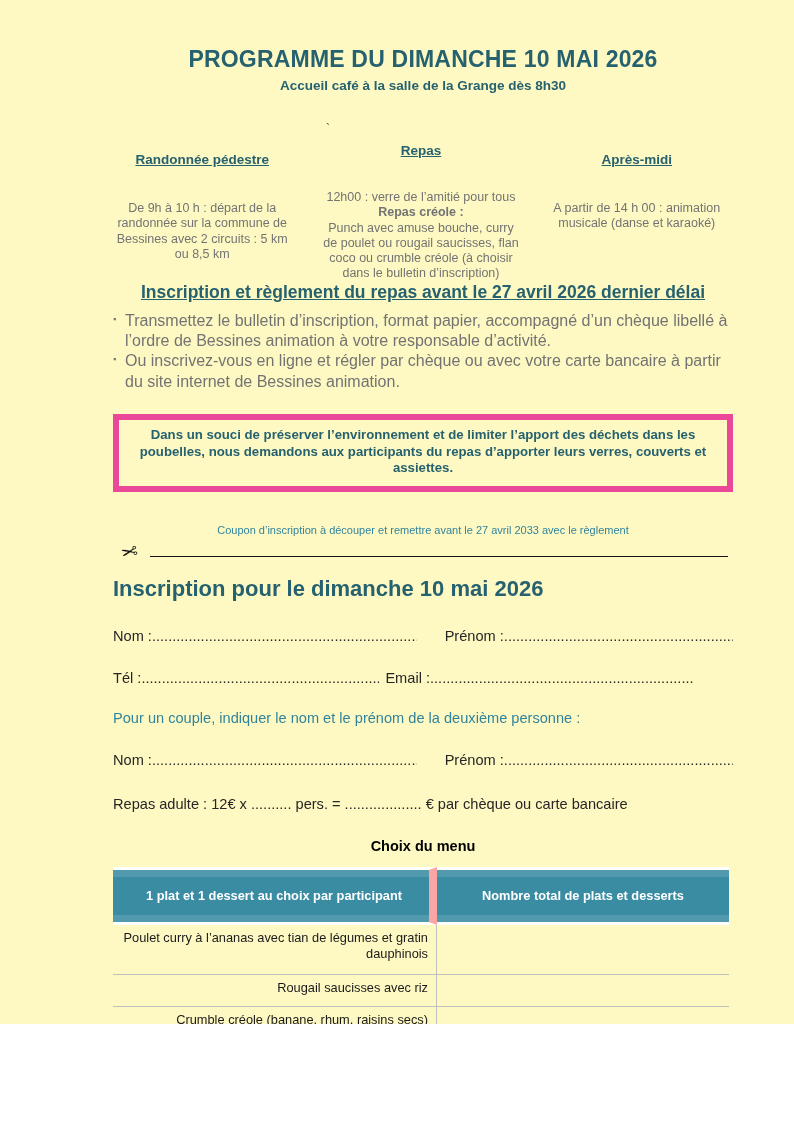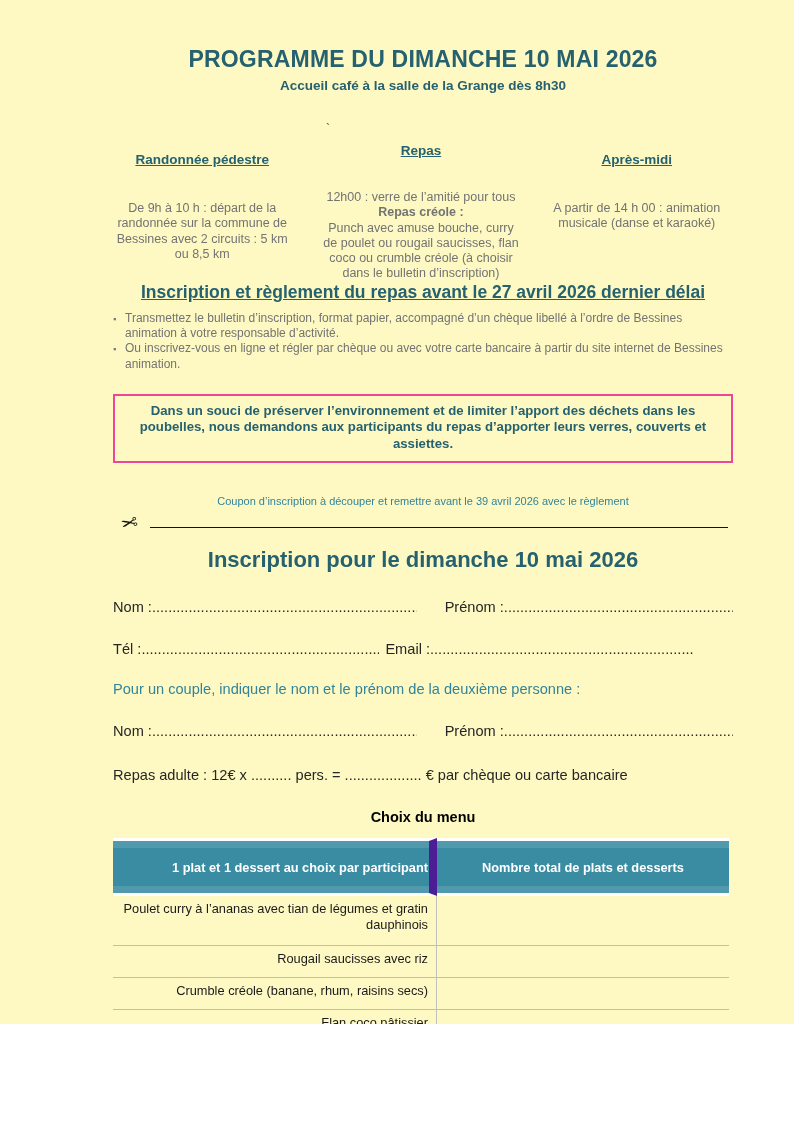--- a/index.html
+++ b/index.html
@@ -64,35 +64,35 @@
   .reg-heading{
     text-align:center;
     font-size:17.5px;font-weight:bold;
     color:#26616F;
     text-decoration:underline;
   }
   .bullets{margin-top:8px;}
   .bullet{
     position:relative;
     padding-left:12px;
-    font-size:12px;
+    font-size:16px;
     color:#737373;
     line-height:1.28;
   }
   .bullet::before{
     content:"▪";
     position:absolute;left:0;top:0;
     font-size:9px;line-height:17px;
     color:#737373;
   }
 
   
   .notice-box{
     margin-top:22px;
-    border:2px solid #ec4899;
+    border:6px solid #ec4899;
     padding:7px 6px 9px 6px;
     text-align:center;
     font-size:13.2px;font-weight:bold;
     color:#26616F;
     line-height:1.25;
   }
 
   
   .coupon-note{
     margin-top:32px;
@@ -112,21 +112,20 @@
     display:inline-block;
   }
   .cut-rule{
     position:absolute;left:37px;right:5px;top:10px;
     border-top:1.6px solid #111;
   }
 
   
   .form-heading{
     margin-top:8px;
-    text-align:center;
     font-size:22px;font-weight:bold;
     color:#26616F;
   }
   .form-row{
     margin-top:26px;
     font-size:14.6px;
     color:#262626;
     white-space:nowrap;
     overflow:hidden;
     display:flex;
@@ -169,23 +168,23 @@
     color:#ffffff;
     font-weight:bold;
     height:50px;
     vertical-align:middle;
     border-top:3px solid #ffffff;
     border-bottom:3px solid #ffffff;
     box-shadow:inset 0 7px 0 rgba(255,255,255,0.12), inset 0 -7px 0 rgba(255,255,255,0.12);
   }
   .menu-table .hdr-left{
     width:308px;
-    text-align:right;
+    text-align:center;
     padding-left:7px;
-    border-right:8px solid #4c1d95;
+    border-right:8px solid #fca5a5;
   }
   .menu-table .hdr-right{text-align:center;}
   .menu-table td.dish{
     border-bottom:1px solid #BFBFBF;
     border-right:1px solid #BFBFBF;
     padding:5px 8px 6px 7px;
     color:#1a1a1a;
     line-height:1.25;
     text-align:right;
   }
@@ -228,21 +227,21 @@
 
     <div class="reg-heading">Inscription et règlement du repas avant le 27 avril 2026 dernier délai</div>
 
     <div class="bullets">
       <div class="bullet">Transmettez le bulletin d’inscription, format papier, accompagné d’un chèque libellé à l’ordre de Bessines animation à votre responsable d’activité.</div>
       <div class="bullet">Ou inscrivez-vous en ligne et régler par chèque ou avec votre carte bancaire à partir du site internet de Bessines animation.</div>
     </div>
 
     <div class="notice-box">Dans un souci de préserver l’environnement et de limiter l’apport des déchets dans les poubelles, nous demandons aux participants du repas d’apporter leurs verres, couverts et assiettes.</div>
 
-    <div class="coupon-note">Coupon d’inscription à découper et remettre avant le 39 avril 2026 avec le règlement</div>
+    <div class="coupon-note">Coupon d’inscription à découper et remettre avant le 27 avril 2033 avec le règlement</div>
 
     <div class="cut-line">
       <span class="scissors">✂</span>
       <span class="cut-rule"></span>
     </div>
 
     <div class="form-heading">Inscription pour le dimanche 10 mai 2026</div>
 
     <div class="form-row">
       <span class="lbl">Nom :</span>

